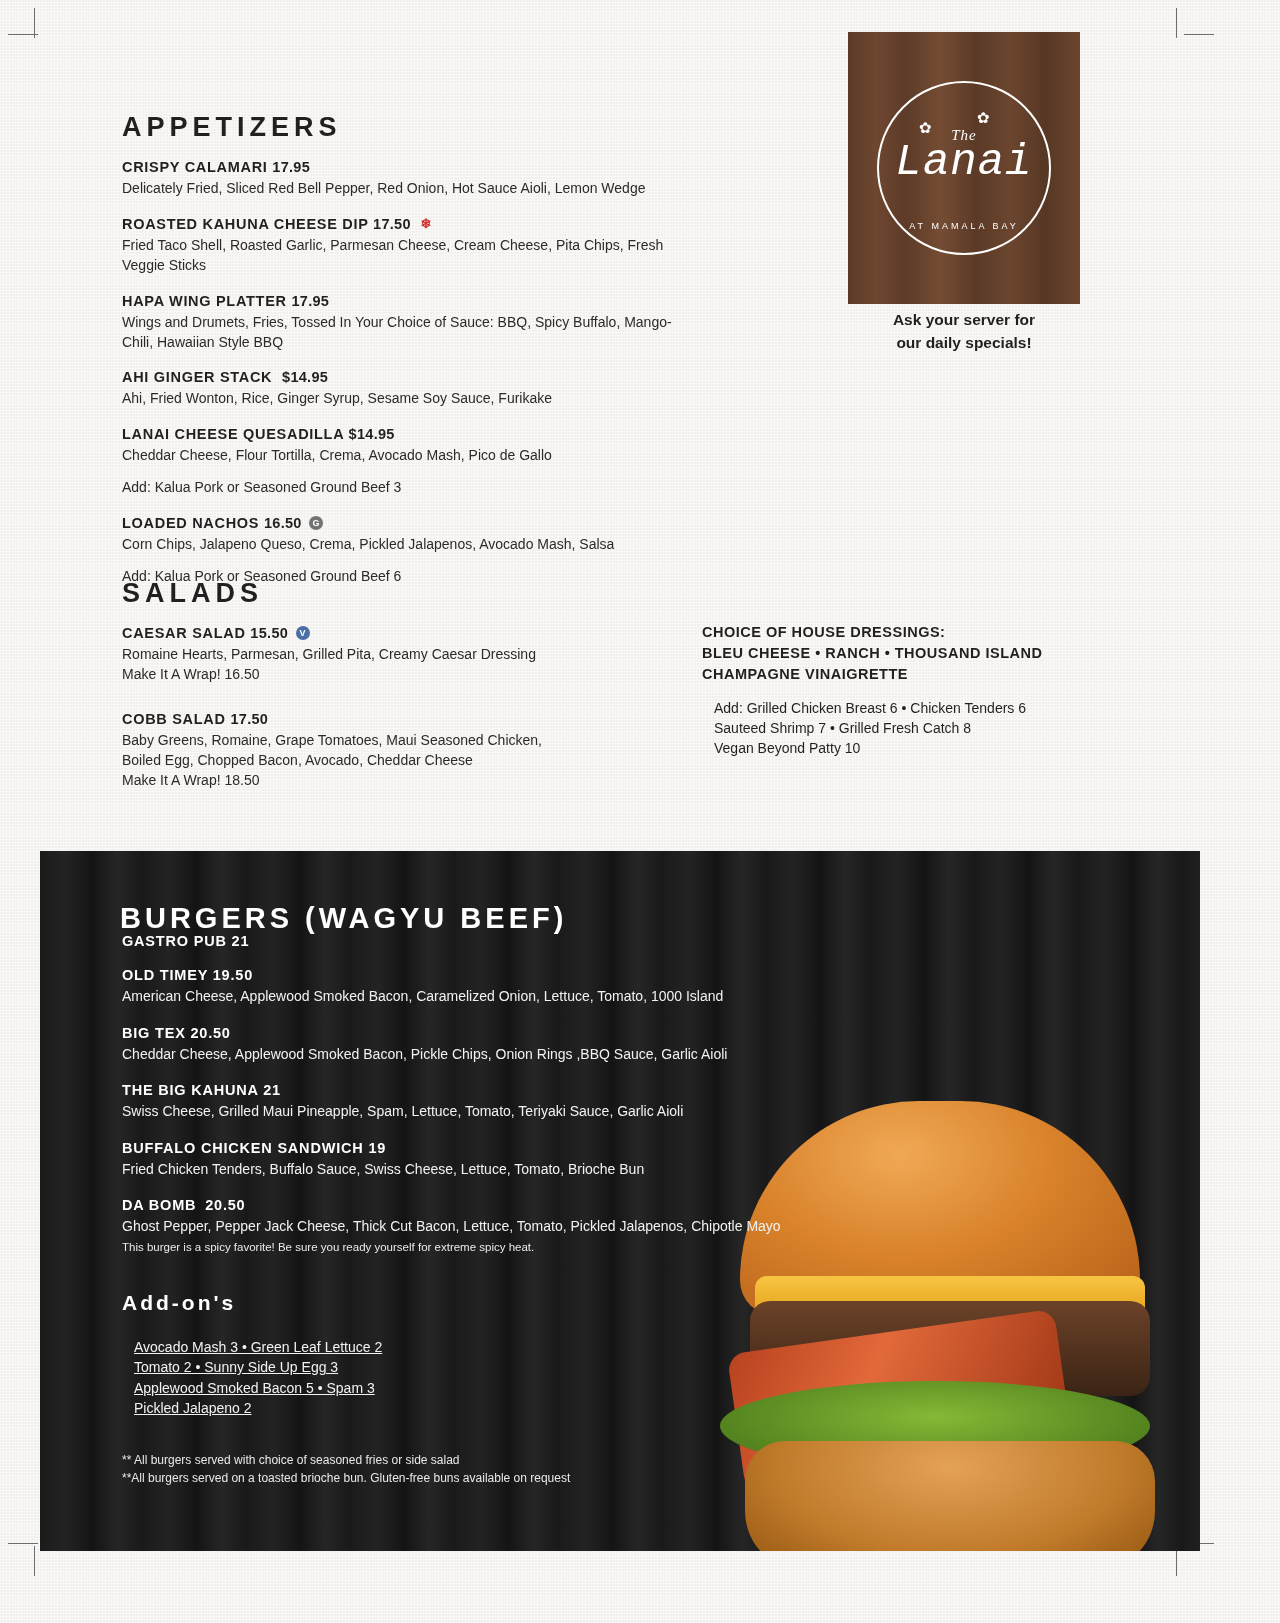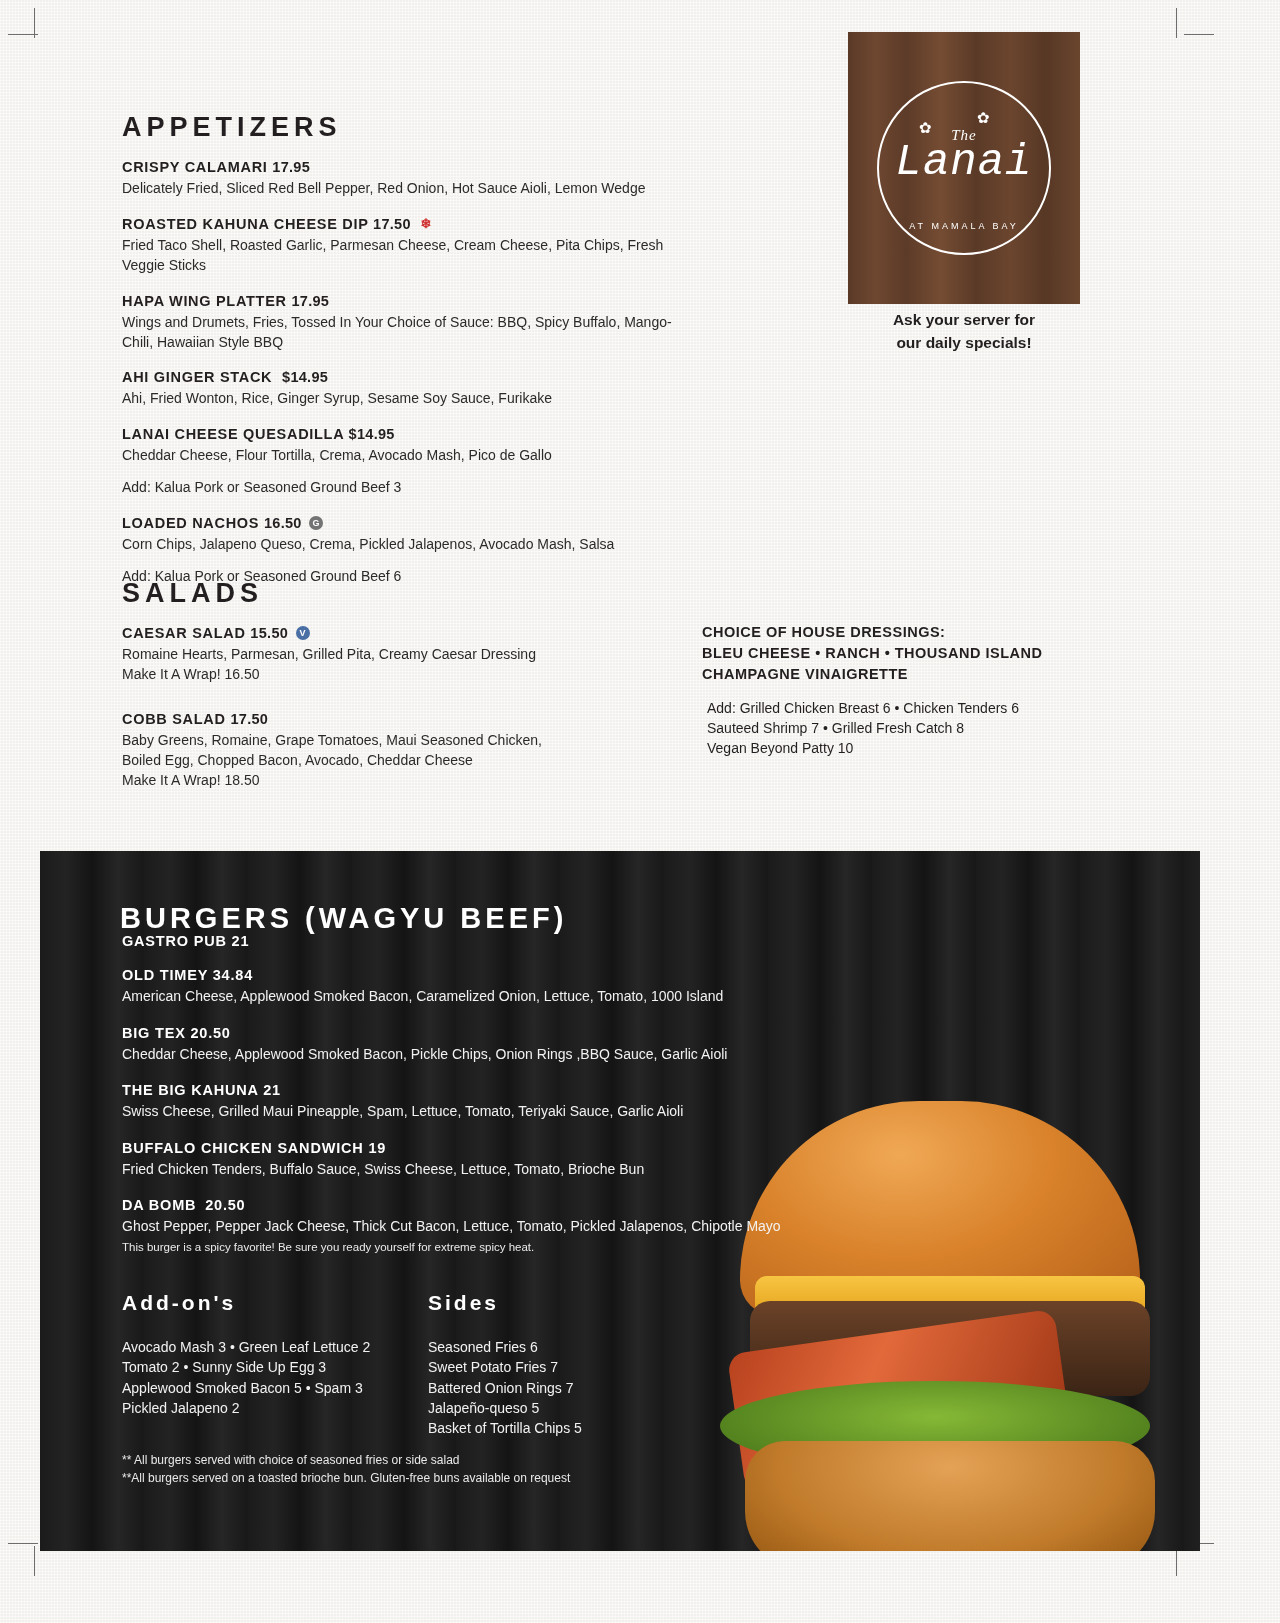--- a/index.html
+++ b/index.html
@@ -183,21 +183,21 @@
   .dressing-title {
     font-size: 14.5px;
     font-weight: bold;
     line-height: 1.45;
     letter-spacing: 0.5px;
     margin: 0 0 14px 0;
   }
   .dressing-add {
     font-size: 14px;
     line-height: 1.42;
-    margin: 5px;
+    margin: 12px;
   }
 
   
   #dark-section {
     position: absolute;
     left: 40px;
     top: 851px;
     width: 1160px;
     height: 700px;
     background:
@@ -310,23 +310,24 @@
   .mini-title {
     font-size: 21px;
     font-weight: bold;
     letter-spacing: 3px;
     margin: 0 0 22px 0;
     color: #fff;
   }
   .mini-line {
     font-size: 14px;
     line-height: 1.45;
-    margin: 0;
+    margin: 12px;
     color: #f2f2f2;
     font-weight: 300;
+    text-decoration: underline;
   }
   #footnotes {
     position: absolute;
     left: 82px;
     top: 600px;
     width: 620px;
   }
   .footnote {
     font-size: 12px;
     line-height: 1.5;
@@ -469,21 +470,21 @@
     <div id="burger-items">
       <div class="b-item">
         <p class="b-name">
           <span>GASTRO PUB</span>
           <span>21</span>
         </p>
       </div>
       <div class="b-item">
         <p class="b-name">
           <span>OLD TIMEY</span>
-          <span>34.84</span>
+          <span>19.50</span>
         </p>
         <p class="b-desc">American Cheese, Applewood Smoked Bacon, Caramelized Onion, Lettuce, Tomato, 1000 Island</p>
       </div>
       <div class="b-item">
         <p class="b-name">
           <span>BIG TEX</span>
           <span>20.50</span>
         </p>
         <p class="b-desc">Cheddar Cheese, Applewood Smoked Bacon, Pickle Chips, Onion Rings ,BBQ Sauce, Garlic Aioli</p>
       </div>
@@ -512,27 +513,19 @@
     </div>
 
     <div id="addons">
       <h2 class="mini-title">Add-on's</h2>
       <p class="mini-line" style="white-space:pre-line;">Avocado Mash 3 • Green Leaf Lettuce 2
 Tomato 2 • Sunny Side Up Egg 3
 Applewood Smoked Bacon 5 • Spam 3
 Pickled Jalapeno 2</p>
     </div>
 
-    <div id="sides">
-      <h2 class="mini-title">Sides</h2>
-      <p class="mini-line" style="white-space:pre-line;">Seasoned Fries 6
-Sweet Potato Fries 7
-Battered Onion Rings 7
-Jalapeño-queso 5
-Basket of Tortilla Chips 5</p>
-    </div>
 
     <div id="footnotes">
       <p class="footnote">** All burgers served with choice of seasoned fries or side salad</p>
       <p class="footnote">**All burgers served on a toasted brioche bun. Gluten-free buns available on request</p>
     </div>
   </div>
 </div>
 
 </body></html>

